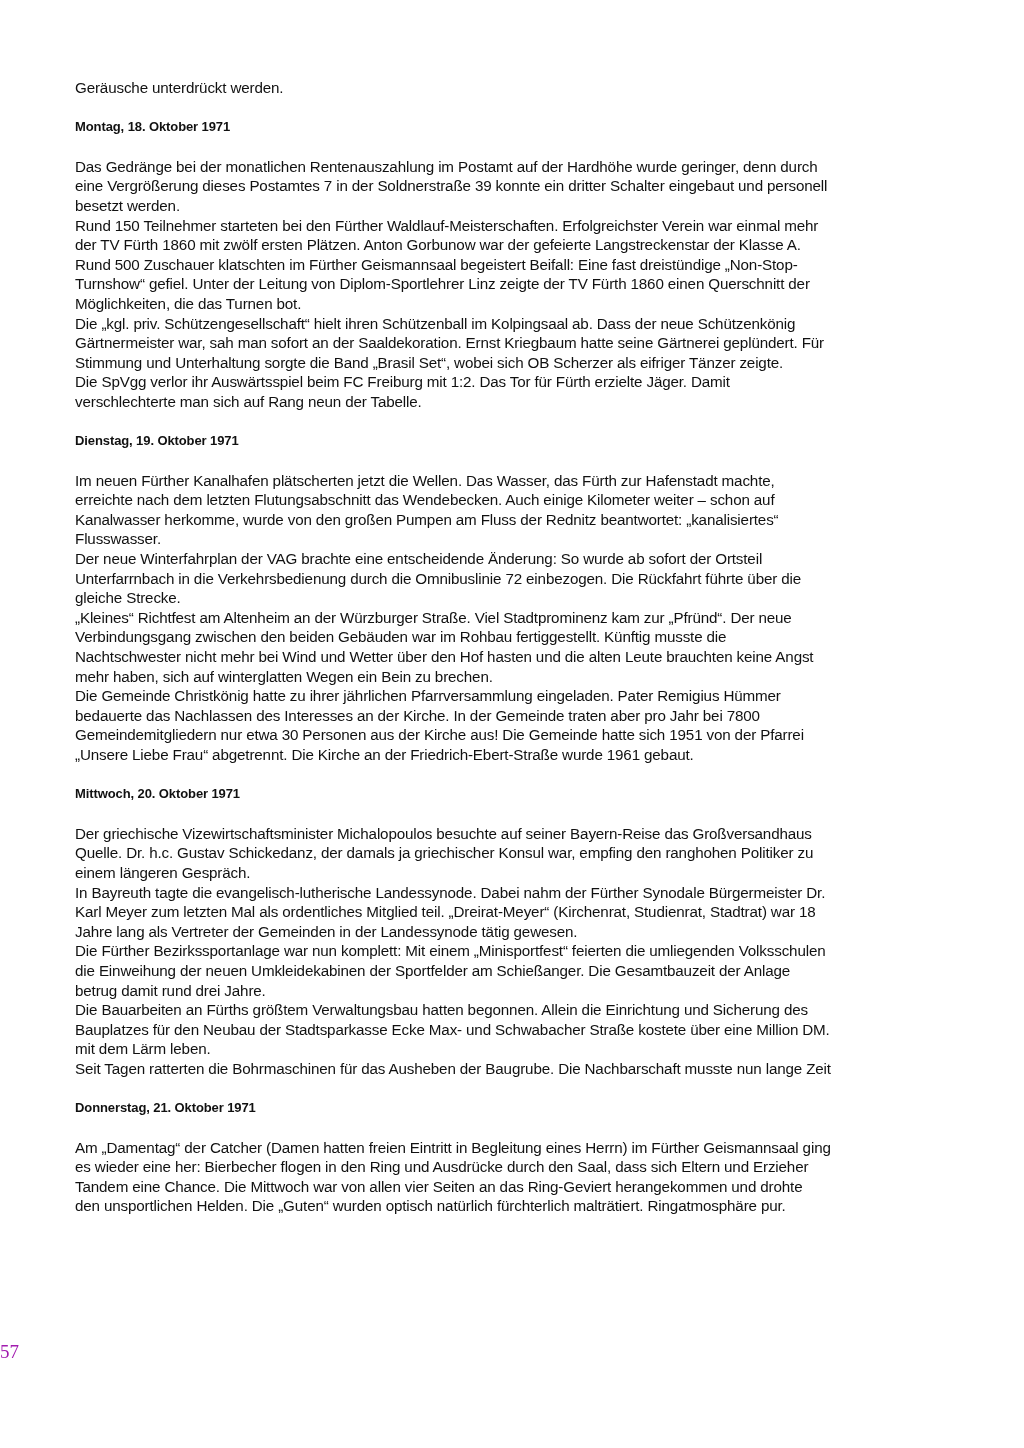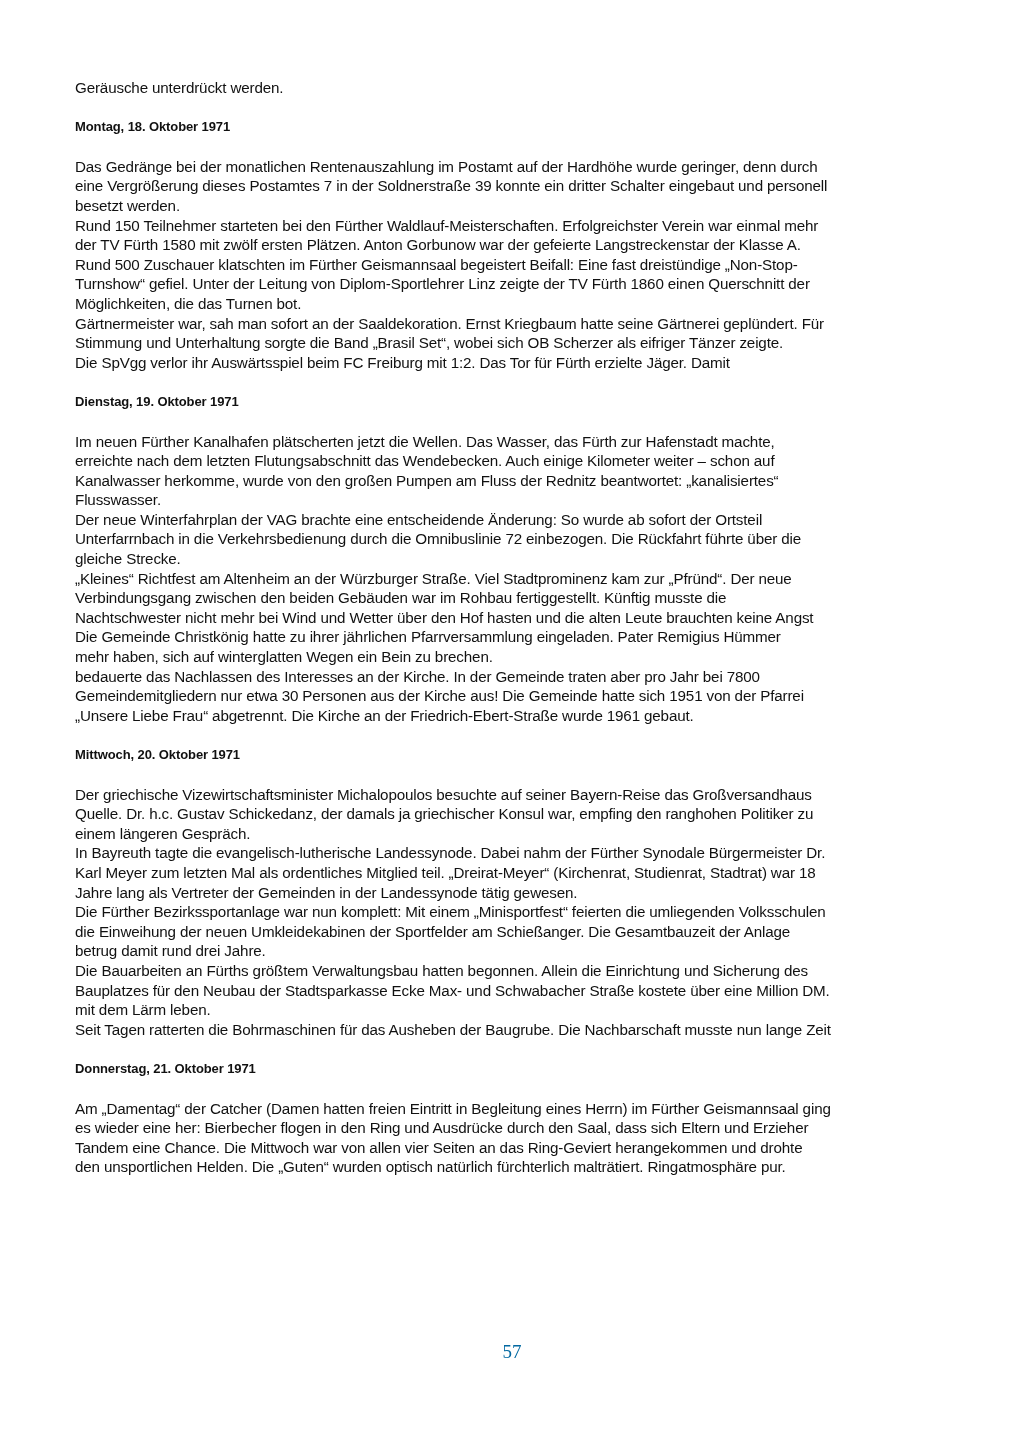--- a/index.html
+++ b/index.html
@@ -13,65 +13,67 @@
     .line {
       font-size: 15.2px; line-height: 19.6px; height: 19.6px;
       white-space: nowrap; letter-spacing: -0.15px;
     }
     .heading {
       font-weight: bold; font-size: 13px; line-height: 19.6px; height: 19.6px;
       white-space: nowrap; letter-spacing: -0.1px;
     }
     .gap { height: 19.8px; }
     .page-number {
-      position: absolute; left: 0; width: 1024px; top: 1341px; text-align: center;
-      font-family: "Liberation Serif", serif; font-size: 19px; color: #0369a1;
+      position: absolute; left: 0; width: 1024px; top: 1341px; text-align: left;
+      font-family: "Liberation Serif", serif; font-size: 19px; color: #a21caf;
     }
   </style>
 </head>
 <body>
 
 <div class="page">
   <div class="content">
 
     <div class="line">Geräusche unterdrückt werden.</div>
     <div class="gap"></div>
 
     <div class="heading">Montag, 18. Oktober 1971</div>
     <div class="gap"></div>
     <div>
       <div class="line">Das Gedränge bei der monatlichen Rentenauszahlung im Postamt auf der Hardhöhe wurde geringer, denn durch</div>
       <div class="line">eine Vergrößerung dieses Postamtes 7 in der Soldnerstraße 39 konnte ein dritter Schalter eingebaut und personell</div>
       <div class="line">besetzt werden.</div>
       <div class="line">Rund 150 Teilnehmer starteten bei den Fürther Waldlauf-Meisterschaften. Erfolgreichster Verein war einmal mehr</div>
-      <div class="line">der TV Fürth 1580 mit zwölf ersten Plätzen. Anton Gorbunow war der gefeierte Langstreckenstar der Klasse A.</div>
+      <div class="line">der TV Fürth 1860 mit zwölf ersten Plätzen. Anton Gorbunow war der gefeierte Langstreckenstar der Klasse A.</div>
       <div class="line">Rund 500 Zuschauer klatschten im Fürther Geismannsaal begeistert Beifall: Eine fast dreistündige „Non-Stop-</div>
       <div class="line">Turnshow“ gefiel. Unter der Leitung von Diplom-Sportlehrer Linz zeigte der TV Fürth 1860 einen Querschnitt der</div>
       <div class="line">Möglichkeiten, die das Turnen bot.</div>
+      <div class="line">Die „kgl. priv. Schützengesellschaft“ hielt ihren Schützenball im Kolpingsaal ab. Dass der neue Schützenkönig</div>
       <div class="line">Gärtnermeister war, sah man sofort an der Saaldekoration. Ernst Kriegbaum hatte seine Gärtnerei geplündert. Für</div>
       <div class="line">Stimmung und Unterhaltung sorgte die Band „Brasil Set“, wobei sich OB Scherzer als eifriger Tänzer zeigte.</div>
       <div class="line">Die SpVgg verlor ihr Auswärtsspiel beim FC Freiburg mit 1:2. Das Tor für Fürth erzielte Jäger. Damit</div>
+      <div class="line">verschlechterte man sich auf Rang neun der Tabelle.</div>
     </div>
     <div class="gap"></div>
 
     <div class="heading">Dienstag, 19. Oktober 1971</div>
     <div class="gap"></div>
     <div>
       <div class="line">Im neuen Fürther Kanalhafen plätscherten jetzt die Wellen. Das Wasser, das Fürth zur Hafenstadt machte,</div>
       <div class="line">erreichte nach dem letzten Flutungsabschnitt das Wendebecken. Auch einige Kilometer weiter – schon auf</div>
       <div class="line">Kanalwasser herkomme, wurde von den großen Pumpen am Fluss der Rednitz beantwortet: „kanalisiertes“</div>
       <div class="line">Flusswasser.</div>
       <div class="line">Der neue Winterfahrplan der VAG brachte eine entscheidende Änderung: So wurde ab sofort der Ortsteil</div>
       <div class="line">Unterfarrnbach in die Verkehrsbedienung durch die Omnibuslinie 72 einbezogen. Die Rückfahrt führte über die</div>
       <div class="line">gleiche Strecke.</div>
       <div class="line">„Kleines“ Richtfest am Altenheim an der Würzburger Straße. Viel Stadtprominenz kam zur „Pfründ“. Der neue</div>
       <div class="line">Verbindungsgang zwischen den beiden Gebäuden war im Rohbau fertiggestellt. Künftig musste die</div>
       <div class="line">Nachtschwester nicht mehr bei Wind und Wetter über den Hof hasten und die alten Leute brauchten keine Angst</div>
+      <div class="line">mehr haben, sich auf winterglatten Wegen ein Bein zu brechen.</div>
       <div class="line">Die Gemeinde Christkönig hatte zu ihrer jährlichen Pfarrversammlung eingeladen. Pater Remigius Hümmer</div>
-      <div class="line">mehr haben, sich auf winterglatten Wegen ein Bein zu brechen.</div>
       <div class="line">bedauerte das Nachlassen des Interesses an der Kirche. In der Gemeinde traten aber pro Jahr bei 7800</div>
       <div class="line">Gemeindemitgliedern nur etwa 30 Personen aus der Kirche aus! Die Gemeinde hatte sich 1951 von der Pfarrei</div>
       <div class="line">„Unsere Liebe Frau“ abgetrennt. Die Kirche an der Friedrich-Ebert-Straße wurde 1961 gebaut.</div>
     </div>
     <div class="gap"></div>
 
     <div class="heading">Mittwoch, 20. Oktober 1971</div>
     <div class="gap"></div>
     <div>
       <div class="line">Der griechische Vizewirtschaftsminister Michalopoulos besuchte auf seiner Bayern-Reise das Großversandhaus</div>

